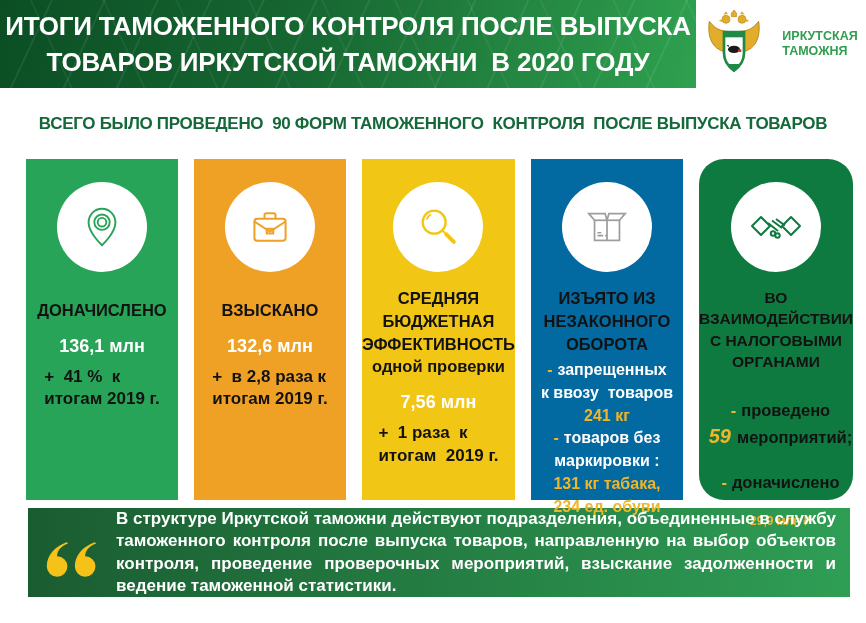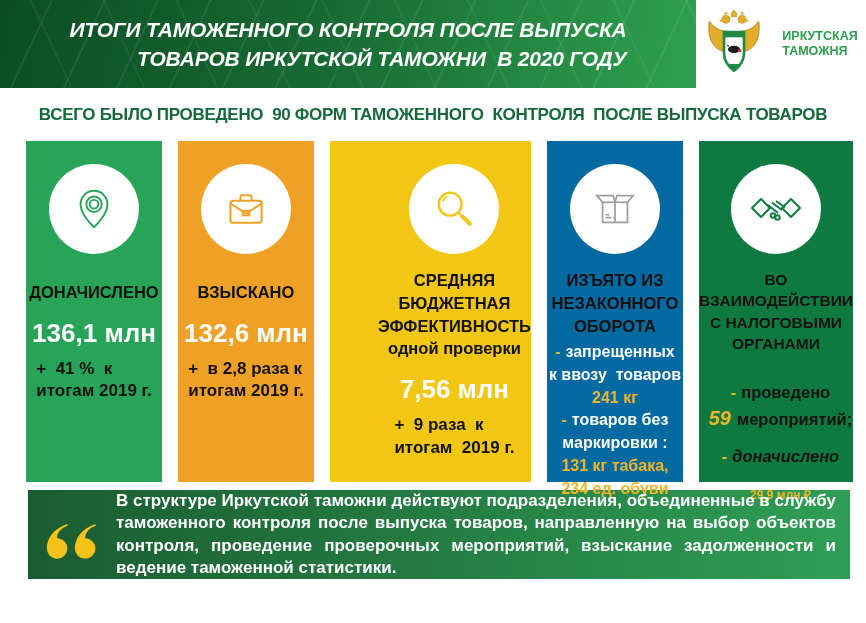--- a/index.html
+++ b/index.html
@@ -6,51 +6,51 @@
   body{width:866px;height:623px;font-family:"Liberation Sans",sans-serif;overflow:hidden;}
   .page{position:relative;width:866px;height:623px;background:#fff;}
 
   
   .header{display:flex;height:88px;}
   .header-green{flex:1;position:relative;background:linear-gradient(100deg,#0b4e24 0%,#176832 45%,#2fa14f 100%);
     display:flex;align-items:center;justify-content:center;overflow:hidden;}
   .header-green:after{content:"";position:absolute;inset:0;
     background:repeating-linear-gradient(115deg,transparent 0 46px,rgba(255,255,255,.07) 46px 48px),
                repeating-linear-gradient(65deg,transparent 0 64px,rgba(255,255,255,.05) 64px 66px);}
-  .header-title{position:relative;z-index:1;color:#fff;font-weight:bold;font-size:21px;line-height:1.4;
-    text-align:right;letter-spacing:-0.2px;font-style:italic;}
+  .header-title{position:relative;z-index:1;color:#fff;font-weight:bold;font-size:26px;line-height:1.4;
+    text-align:center;letter-spacing:-0.2px;}
   .logo-box{width:170px;background:#fff;display:flex;align-items:center;justify-content:center;gap:18px;}
   .logo-text{color:#2f9e4f;font-weight:bold;font-size:12.5px;line-height:1.2;letter-spacing:0;}
 
   
-  .subtitle{height:53px;display:flex;align-items:center;justify-content:center;background:#fff;
+  .subtitle{height:71px;display:flex;align-items:center;justify-content:center;background:#fff;
     color:#15683a;font-weight:bold;font-size:17px;letter-spacing:-0.3px;white-space:pre;}
 
   
   .cards{display:flex;gap:16px;padding:0 13px 0 26px;height:341px;}
   .card{flex:1;display:flex;flex-direction:column;align-items:center;padding-top:23px;box-sizing:border-box;}
   .icon-circle{width:90px;height:90px;border-radius:50%;background:#fff;flex:none;
     display:flex;align-items:center;justify-content:center;}
   .pre{white-space:pre-wrap;}
   .card .c-title{font-weight:bold;color:#121212;font-size:16.5px;line-height:1.38;text-align:center;}
   .mt-big{margin-top:27px;}
   .mt-mid{margin-top:15px;}
-  .card .c-value{font-weight:bold;color:#fff;font-size:26px;margin-top:14px;}
+  .card .c-value{font-weight:bold;color:#fff;font-size:18px;margin-top:14px;}
   .card .c-note{font-weight:bold;color:#121212;font-size:17px;line-height:1.32;margin-top:9px;text-align:left;}
   .v-sm{font-size:21.5px;margin-top:4px;}
 
   .c4-line{font-weight:bold;color:#fff;font-size:16px;line-height:1.42;text-align:center;}
   .c4-val{color:#f0b62a;}
   .dash{color:#f0b62a;margin-right:5px;} .gap4{margin-top:4px;}
 
   .c5-body{align-self:stretch;padding-left:9px;margin-top:26px;}
   .c5-line{font-weight:bold;color:#121212;font-size:16.5px;line-height:1.45;text-align:center;}
   .c5-num{color:#f0b62a;font-size:20px;margin-right:6px;font-style:italic;}
   .c5-yellow{color:#f0b62a;font-size:12px;}
-  .mt18{margin-top:18px;} .mt12{margin-top:12px;font-style:italic;}
+  .mt18{margin-top:18px;} .mt12{margin-top:20px;}
 
   
   .quote{display:flex;align-items:center;width:822px;height:89px;margin:8px 0 0 28px;box-sizing:border-box;
     background:linear-gradient(90deg,#1a5c31 0%,#2f9e55 100%);}
   .quote-mark{flex:none;margin:14px 10px 0 16px;}
   .quote-text{flex:1;color:#fff;font-weight:bold;font-size:17px;line-height:1.32;
     text-align:justify;text-align-last:left;padding:4px 14px 4px 4px;}
 </style>
 </head>
 <body>
@@ -123,38 +123,38 @@
         </svg>
       </div>
       <div class="c-title mt-big">ВЗЫСКАНО</div>
       <div class="c-value">132,6 млн</div>
       <div class="c-note">
         <div class="pre">+  в 2,8 раза к</div>
         <div class="pre">итогам 2019 г.</div>
       </div>
     </div>
 
-    <div class="card" style="background: rgb(242, 198, 20); padding-left: 48px;">
+    <div class="card" style="background: rgb(242, 198, 20);">
       <div class="icon-circle">
         <svg width="46" height="46" viewBox="0 0 48 48" fill="none" stroke="#f2c614">
           <circle cx="20" cy="19" r="12" stroke-width="2.4"></circle>
           <path d="M12.5,15.5 A8.5,8.5 0 0 1 16,11.2" stroke-width="2" stroke-linecap="round"></path>
           <path d="M29,28 L31,30" stroke-width="2.4"></path>
           <path d="M32.5,31.5 L40.5,39.5" stroke-width="4.2" stroke-linecap="round"></path>
         </svg>
       </div>
       <div class="c-title mt-mid">
         <div>СРЕДНЯЯ</div>
         <div>БЮДЖЕТНАЯ</div>
         <div>ЭФФЕКТИВНОСТЬ</div>
         <div>одной проверки</div>
       </div>
       <div class="c-value v-sm">7,56 млн</div>
       <div class="c-note">
-        <div class="pre">+  9 раза  к</div>
+        <div class="pre">+  1 раза  к</div>
         <div class="pre">итогам  2019 г.</div>
       </div>
     </div>
 
     <div class="card" style="background: #0369a1;">
       <div class="icon-circle">
         <svg width="46" height="46" viewBox="0 0 48 48" fill="none" stroke="#9d9d9c" stroke-width="1.8">
           <rect x="11" y="17" width="26" height="21"></rect>
           <path d="M24,17 V38"></path>
           <path d="M11,17 L5,10 L22,10 L24,17"></path>
@@ -173,21 +173,21 @@
       <div class="c4-line pre">к ввозу  товаров</div>
       <div class="c4-line c4-val">241 кг</div>
       <div class="c4-line">
         <span class="dash">-</span><span class="pre">товаров без</span>
       </div>
       <div class="c4-line pre">маркировки :</div>
       <div class="c4-line c4-val">131 кг табака,</div>
       <div class="c4-line c4-val">234 ед. обуви</div>
     </div>
 
-    <div class="card" style="background: rgb(15, 122, 64);">
+    <div class="card" style="background: rgb(15, 122, 64); border-radius: 25px;">
       <div class="icon-circle">
         <svg width="52" height="40" viewBox="0 0 52 36" fill="none" stroke="#0f7a40" stroke-width="2" stroke-linejoin="round">
           <path d="M2,17 L11,8 L20,17 L11,26 Z"></path>
           <path d="M50,17 L41,8 L32,17 L41,26 Z"></path>
           <path d="M18,14 L28,22 M22,11.5 L32,19 M26,10 L35,16.5"></path>
           <circle cx="23" cy="24.5" r="2.2"></circle>
           <circle cx="27.5" cy="26.5" r="2.2"></circle>
         </svg>
       </div>
       <div class="c-title mt-mid" style="font-size:15.5px;">

